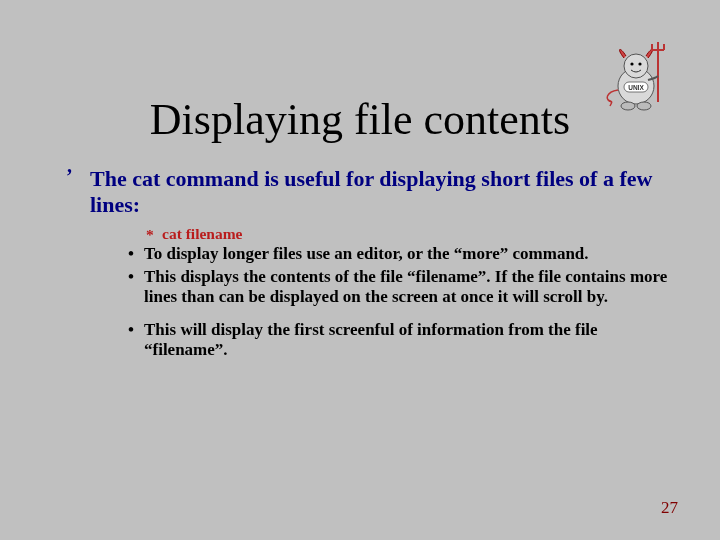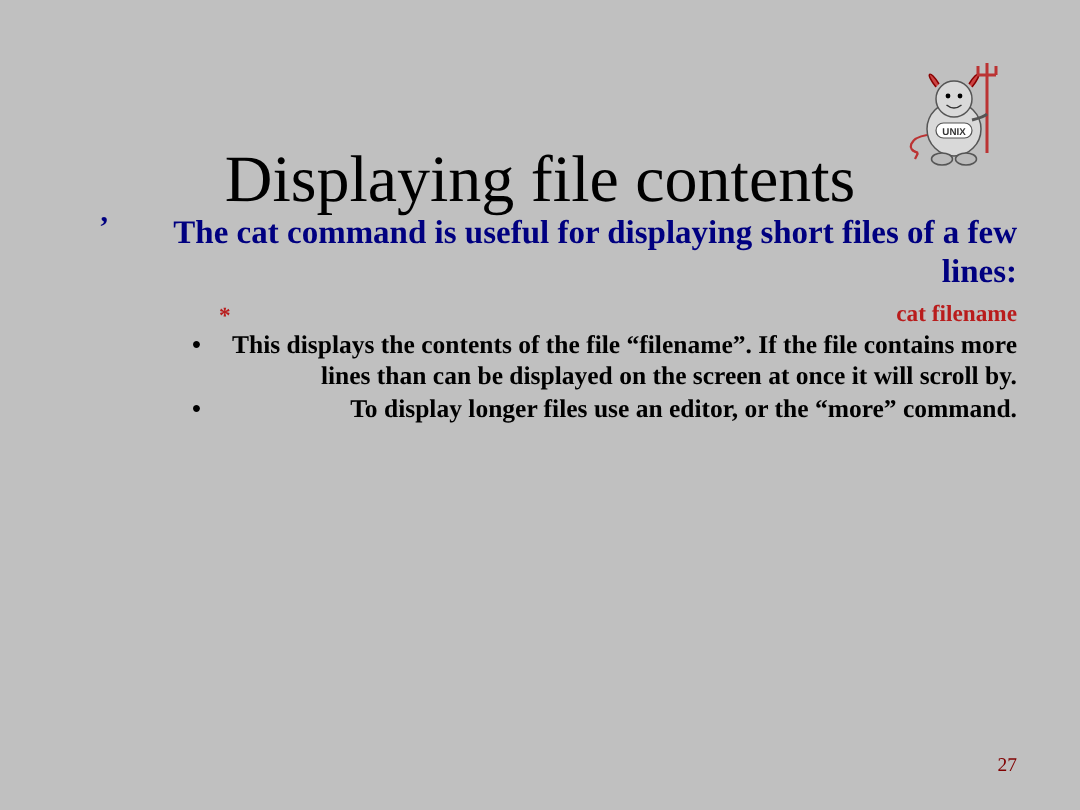--- a/index.html
+++ b/index.html
@@ -32,24 +32,23 @@
   }
   .mascot {
     position: absolute;
     top: 40px;
     right: 34px;
     width: 92px;
     height: 76px;
   }
   .content {
     position: absolute;
-    top: 142px;
+    top: 166px;
     left: 62px;
     right: 42px;
-    text-align: right;
   }
   .l1 {
     color: #000080;
     font-size: 22px;
     font-weight: bold;
     position: relative;
     padding-left: 28px;
     margin-bottom: 6px;
     line-height: 1.2;
   }
@@ -101,21 +100,21 @@
     bottom: 22px;
     left: 54px;
     color: #800000;
     font-size: 13px;
   }
   .footer-right {
     position: absolute;
     bottom: 22px;
     right: 42px;
     color: #800000;
-    font-size: 13px;
+    font-size: 17px;
     text-align: center;
   }
 </style>
 </head>
 <body>
 
 <div class="slide">
 
   <div class="title">Displaying file contents</div>
 
@@ -148,24 +147,25 @@
       <rect x="30" y="42" width="24" height="10" rx="5" fill="#fff" stroke="#555" stroke-width="0.8"></rect>
       <text x="42" y="50" font-size="6.5" font-family="sans-serif" fill="#333" text-anchor="middle" font-weight="bold">UNIX</text>
     </svg>
   </div>
 
   <div class="content">
 
     <div class="l1">The cat command is useful for displaying short files of a few lines:</div>
     <div class="sub">
       <div class="l3">cat filename</div>
+      <div class="l2">To display longer files use an editor, or the “more” command.</div>
       <div class="l2">This displays the contents of the file “filename”. If the file contains more lines than can be displayed on the screen at once it will scroll by.</div>
-      <div class="l2">To display longer files use an editor, or the “more” command.</div>
     </div>
 
     <div class="sub">
+      <div class="l2">This will display the first screenful of information from the file “filename”.</div>
     </div>
 
   </div>
 
   <div class="footer-right">27</div>
 
 </div>
 
 </body></html>

